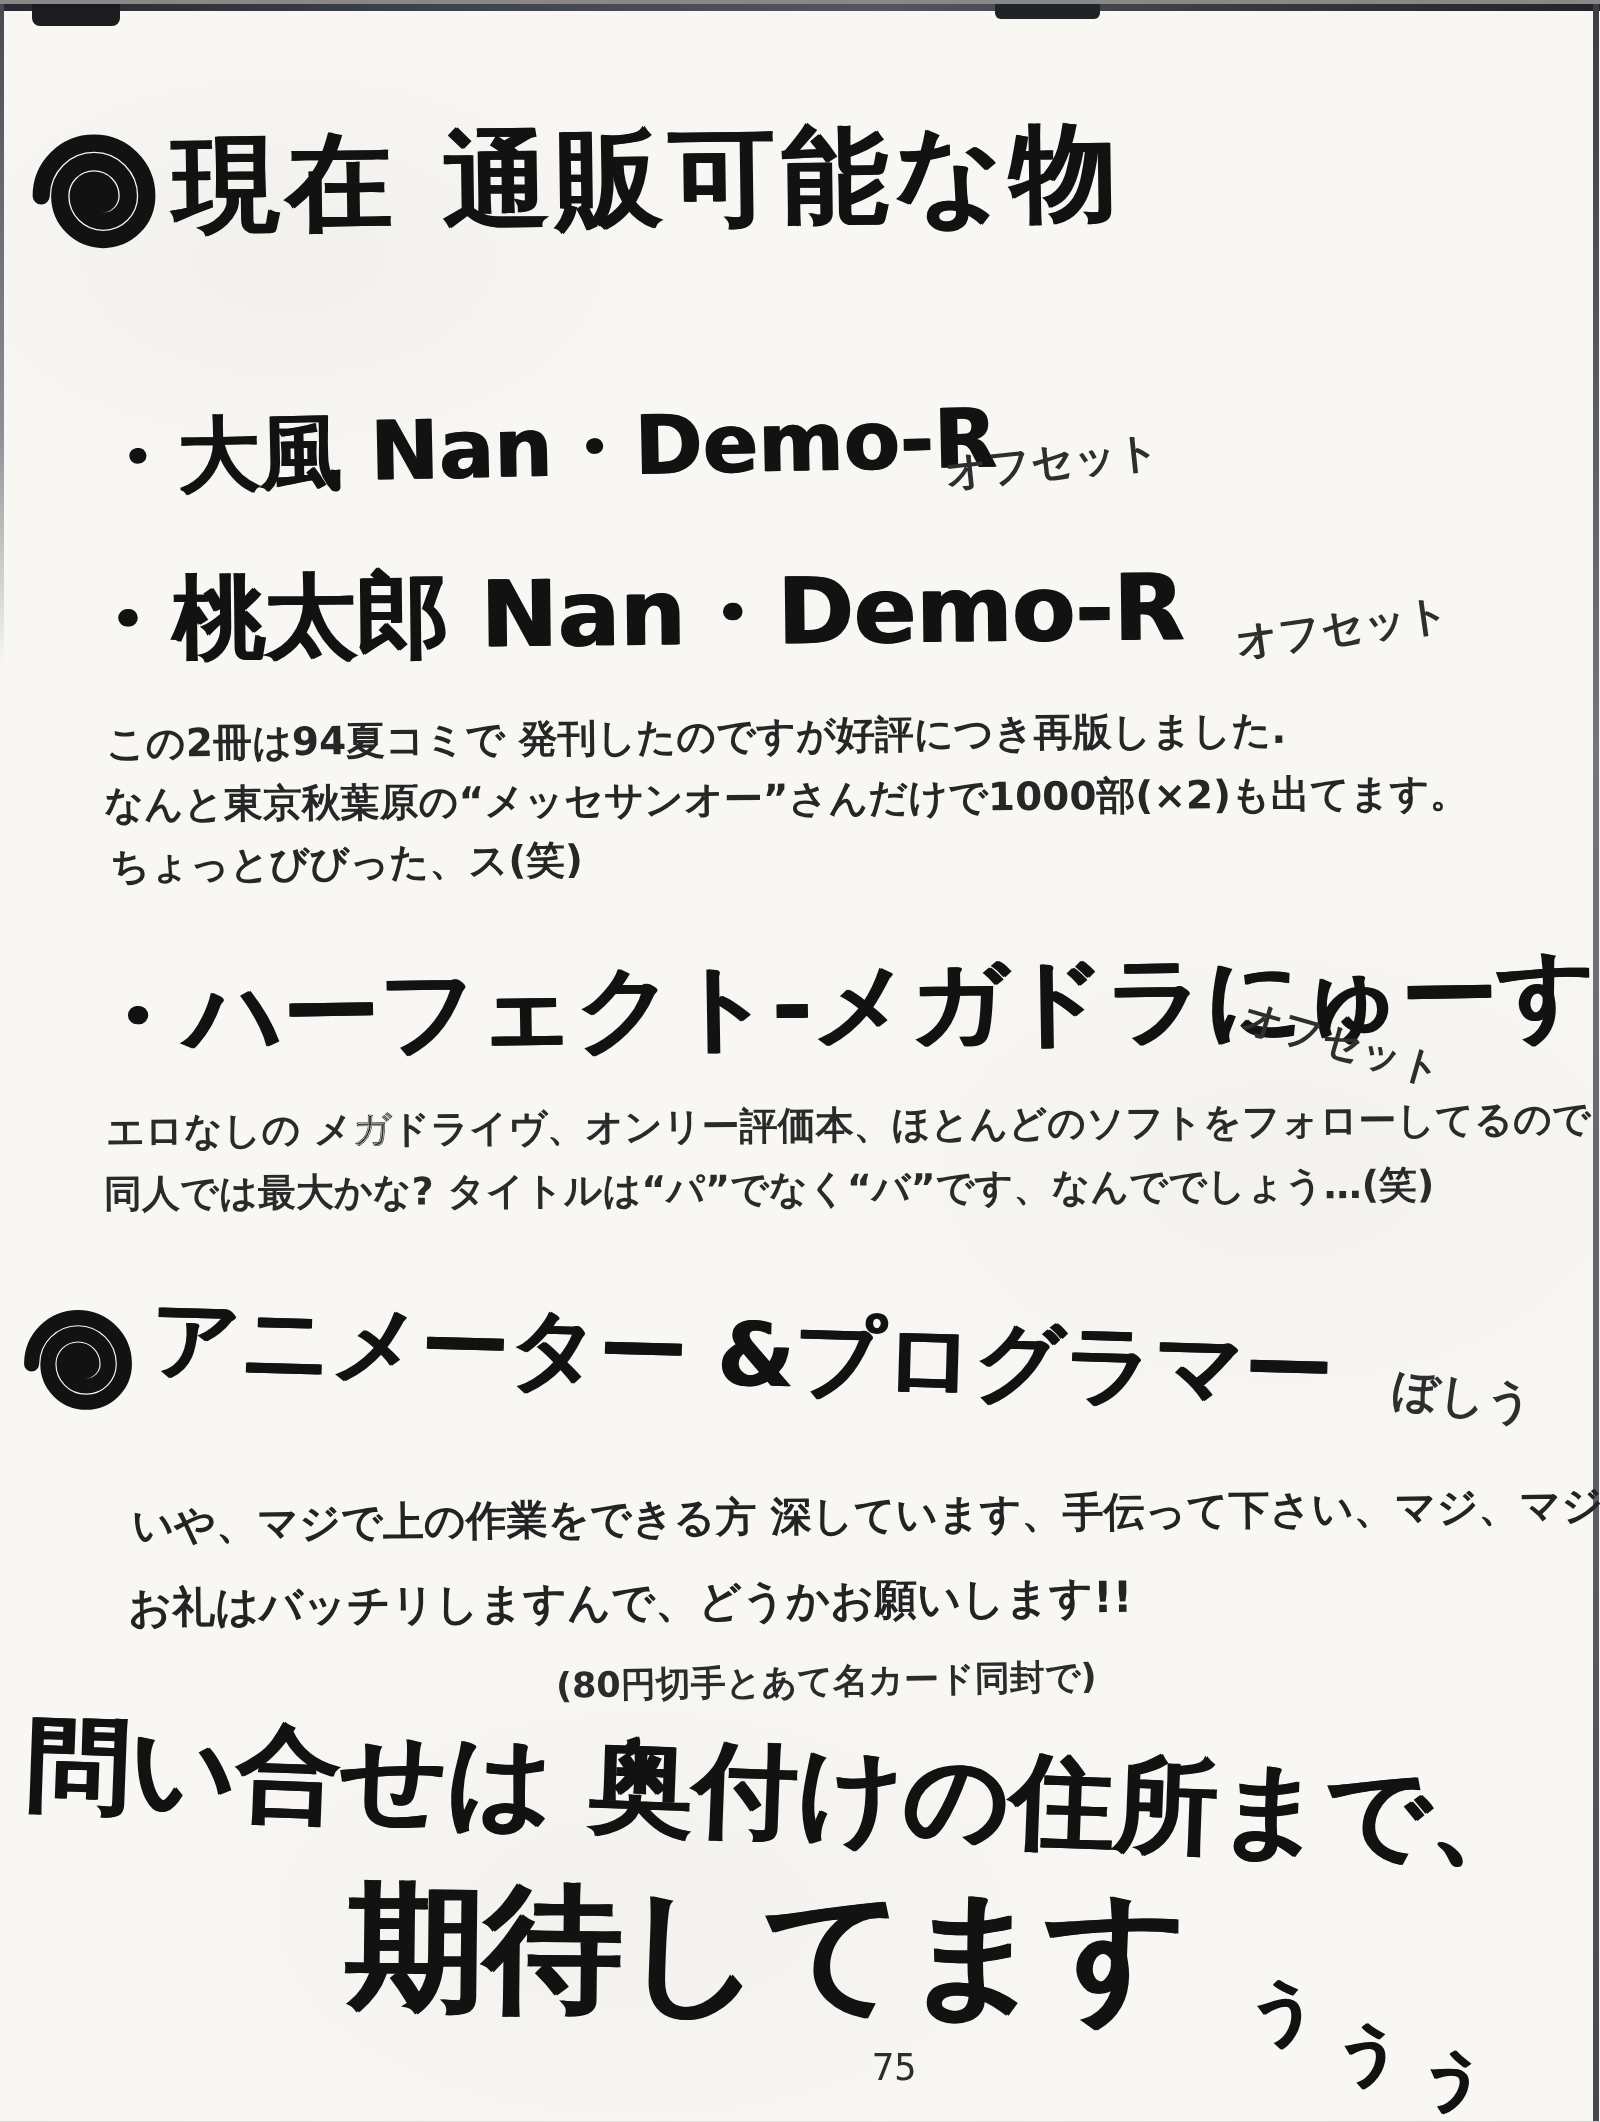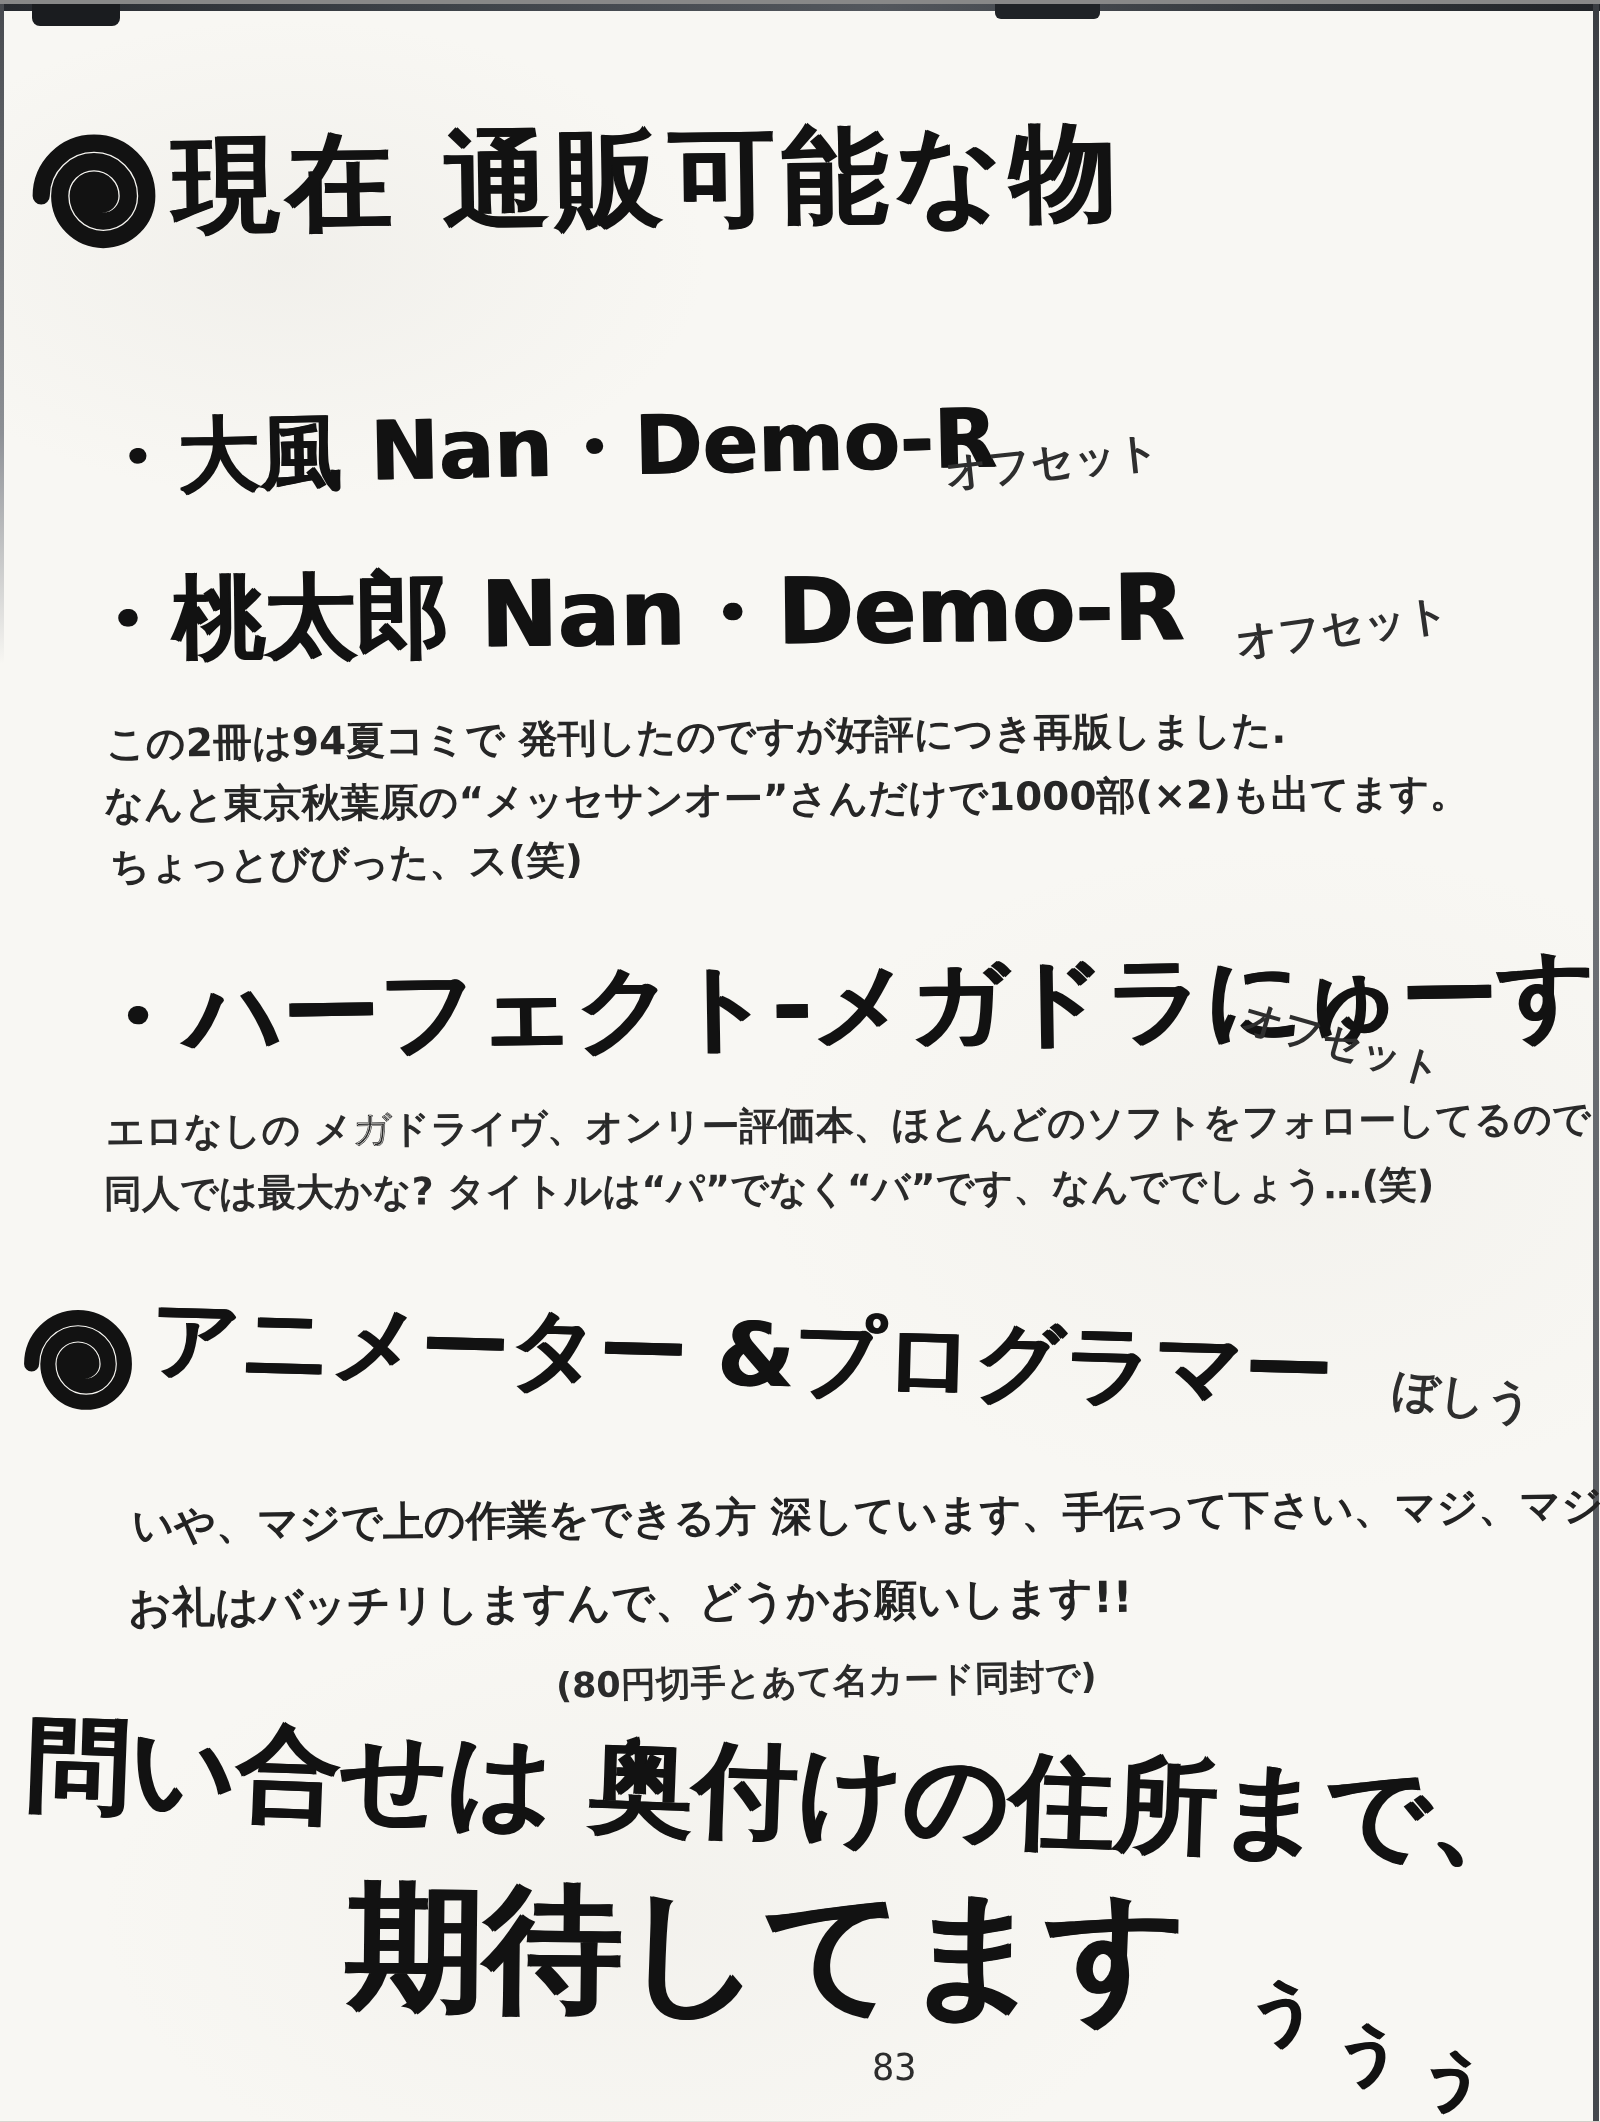--- a/index.html
+++ b/index.html
@@ -124,15 +124,15 @@
   <div class="hand para3-l1">いや、マジで上の作業をできる方 深しています、手伝って下さい、マジ、マジ!!</div>
   <div class="hand para3-l2">お礼はバッチリしますんで、どうかお願いします!!</div>
   <div class="hand enclosure">(80円切手とあて名カード同封で)</div>
 
   <div class="hand contact-line">問い合せは 奥付けの住所まで、</div>
   <div class="hand closing-main">期待してます</div>
   <div class="hand tail-0">ぅ</div>
   <div class="hand tail-1">ぅ</div>
   <div class="hand tail-2">ぅ</div>
 
-  <div class="hand page-number">83</div>
+  <div class="hand page-number">75</div>
 
 </div>
 
 </body></html>

